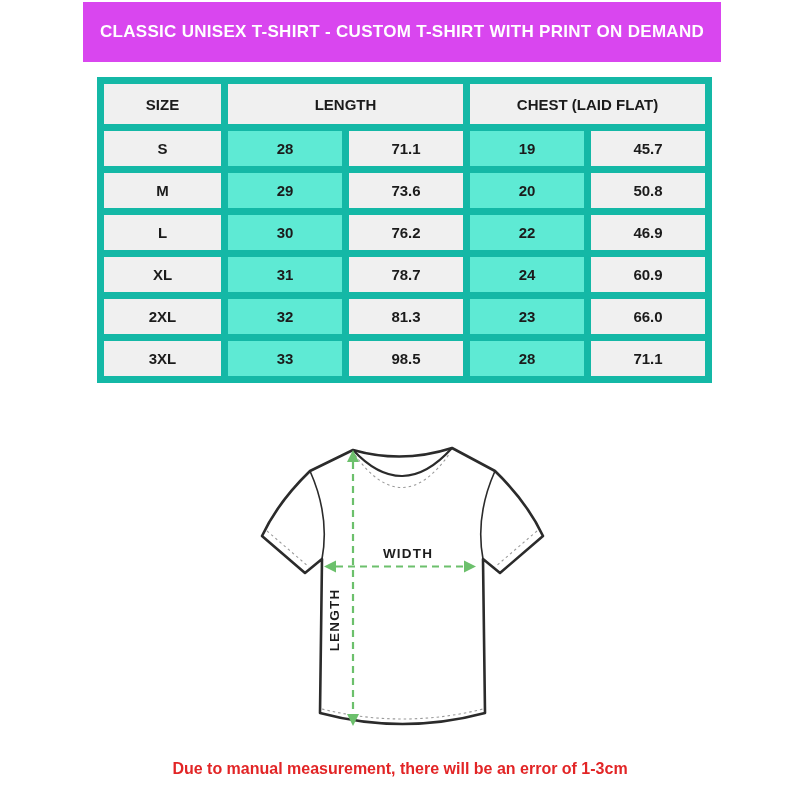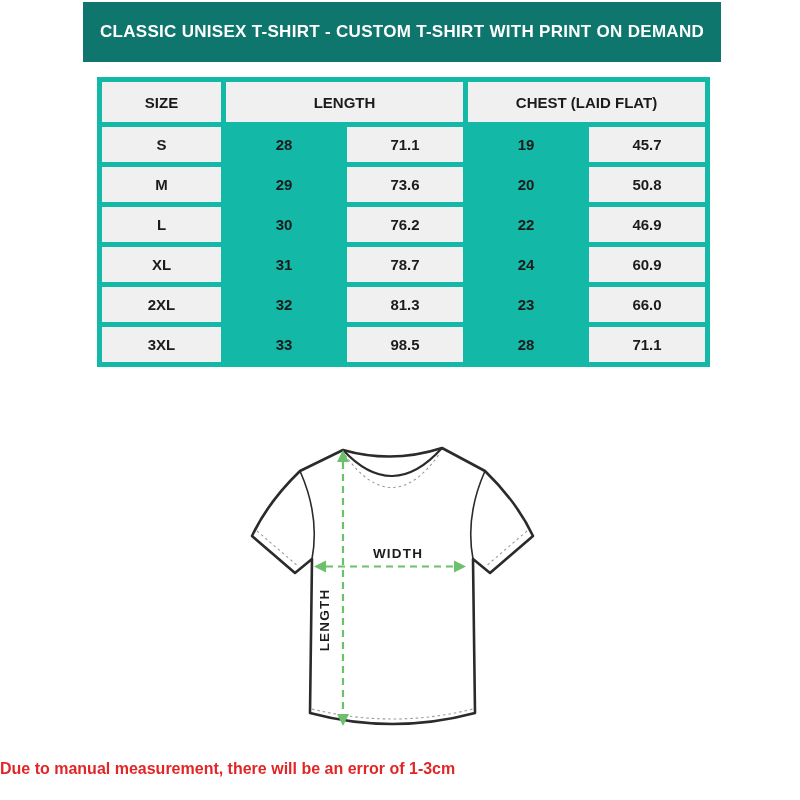--- a/index.html
+++ b/index.html
@@ -3,49 +3,49 @@
 <meta charset="utf-8">
 <style>
   html,body{margin:0;padding:0;background:#ffffff;}
   .page{
     position:relative;width:800px;height:800px;background:#ffffff;overflow:hidden;
     font-family:"Liberation Sans",sans-serif;
   }
   
   .banner{
     position:absolute;left:83px;top:2px;width:638px;height:60px;
-    background:#0f766e;display:flex;align-items:center;justify-content:center;
+    background:#d946ef;display:flex;align-items:center;justify-content:center;
   }
   .banner span{
     color:#ffffff;font-size:17px;font-weight:700;letter-spacing:.3px;white-space:nowrap;
   }
   
   .size-table{
     position:absolute;left:97px;top:77px;width:608px;
     border-collapse:collapse;table-layout:fixed;
   }
   .size-table th,.size-table td{
-    border:5px solid #14b8a6;text-align:center;vertical-align:middle;
+    border:7px solid #14b8a6;text-align:center;vertical-align:middle;
     color:#1b1b1b;padding:0;
   }
   .size-table th{height:40px;font-size:15px;font-weight:700;background:#f0f0f0;}
-  .size-table td{height:35px;font-size:15px;font-weight:600;background:#14b8a6;}
+  .size-table td{height:35px;font-size:15px;font-weight:600;background:#5eead4;}
   .size-table td.c-size{font-weight:700;}
   .size-table .shade{background:#f0f0f0;}
   .size-table col.w-size{width:124px;}
   .size-table col.w-val{width:121px;}
   
-  .diagram{position:absolute;left:232px;top:428px;width:320px;height:320px;}
+  .diagram{position:absolute;left:242px;top:428px;width:320px;height:320px;}
   .dlabel{
     font-family:"Liberation Sans",sans-serif;font-size:13.5px;font-weight:700;
     letter-spacing:1.2px;fill:#1d1d1d;
   }
   
   .note{
-    position:absolute;left:0;top:760px;width:800px;text-align:left;
+    position:absolute;left:0;top:760px;width:800px;text-align:center;
     color:#e22526;font-size:16px;font-weight:700;
   }
 </style>
 </head>
 <body>
 
 <div class="page">
 
   <header class="banner">
     <span>CLASSIC UNISEX T-SHIRT - CUSTOM T-SHIRT WITH PRINT ON DEMAND</span>

